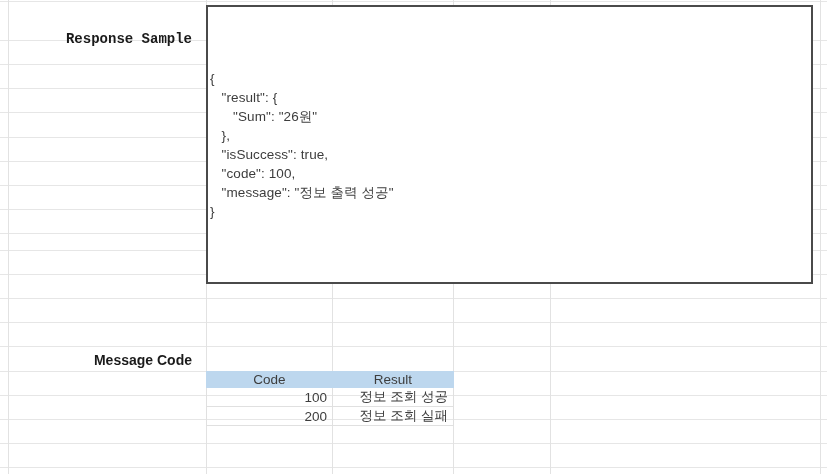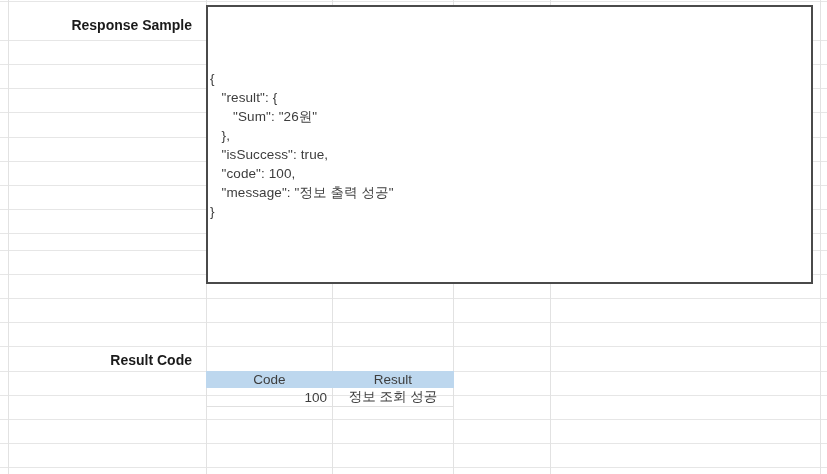--- a/index.html
+++ b/index.html
@@ -93,21 +93,21 @@
     white-space: nowrap;
   }
   #result-table th {
     background: #bdd7ee;
     text-align: center;
     border-color: #bdd7ee;
   }
   #result-table col.c-code { width: 126px; }
   #result-table col.c-msg  { width: 121px; }
   #result-table td.code-cell { text-align: right; margin-left: 12px; }
-  #result-table td.msg-cell  { text-align: center; margin-top: 29px; }
+  #result-table td.msg-cell  { text-align: right; margin-top: 29px; }
 </style>
 </head>
 <body>
 
 <div id="sheet">
     <div class="grid-h" style="top: 1px;"></div>
     <div class="grid-h" style="top: 40px;"></div>
     <div class="grid-h" style="top: 64px;"></div>
     <div class="grid-h" style="top: 88px;"></div>
     <div class="grid-h" style="top: 112px;"></div>
@@ -127,45 +127,49 @@
     <div class="grid-h" style="top: 443px;"></div>
     <div class="grid-h" style="top: 467px;"></div>
     <div class="grid-v" style="left: 8px;"></div>
     <div class="grid-v" style="left: 206px;"></div>
     <div class="grid-v" style="left: 332px;"></div>
     <div class="grid-v" style="left: 453px;"></div>
     <div class="grid-v" style="left: 550px;"></div>
     <div class="grid-v" style="left: 820px;"></div>
   </div>
 
-<div class="row-label" style="left:0; top:18px; width:192px;">Response Sample</div>
+<div class="row-label" style="left:0; top:32px; width:192px;font-family:Liberation Mono, monospace;">Response Sample</div>
 
 <div id="response-box">
   <div id="response-json">{
    "result": {
       "Sum": "26원"
    },
    "isSuccess": true,
    "code": 100,
    "message": "정보 출력 성공"
 }</div>
 </div>
 
-<div class="row-label" style="left:0; top:353px; width:192px;">Result Code</div>
+<div class="row-label" style="left:0; top:353px; width:192px;">Message Code</div>
 
 <table id="result-table">
   <colgroup>
     <col class="c-code">
     <col class="c-msg">
   </colgroup>
   <thead>
     <tr>
       <th>Code</th>
       <th>Result</th>
     </tr>
   </thead>
   <tbody>
     <tr>
       <td class="code-cell">100</td>
       <td class="msg-cell">정보 조회 성공</td>
     </tr>
+    <tr>
+      <td class="code-cell">200</td>
+      <td class="msg-cell">정보 조회 실패</td>
+    </tr>
   </tbody>
 </table>
 
 </body></html>

